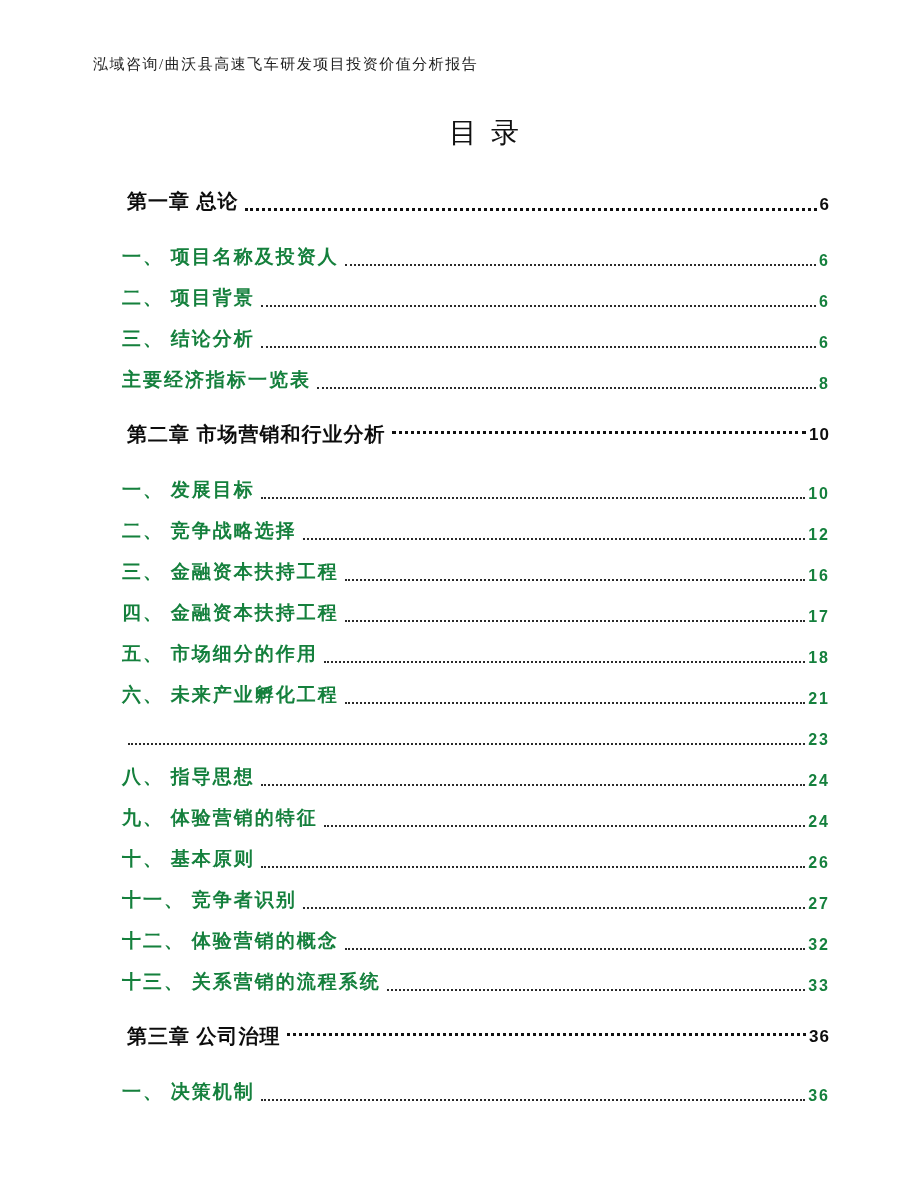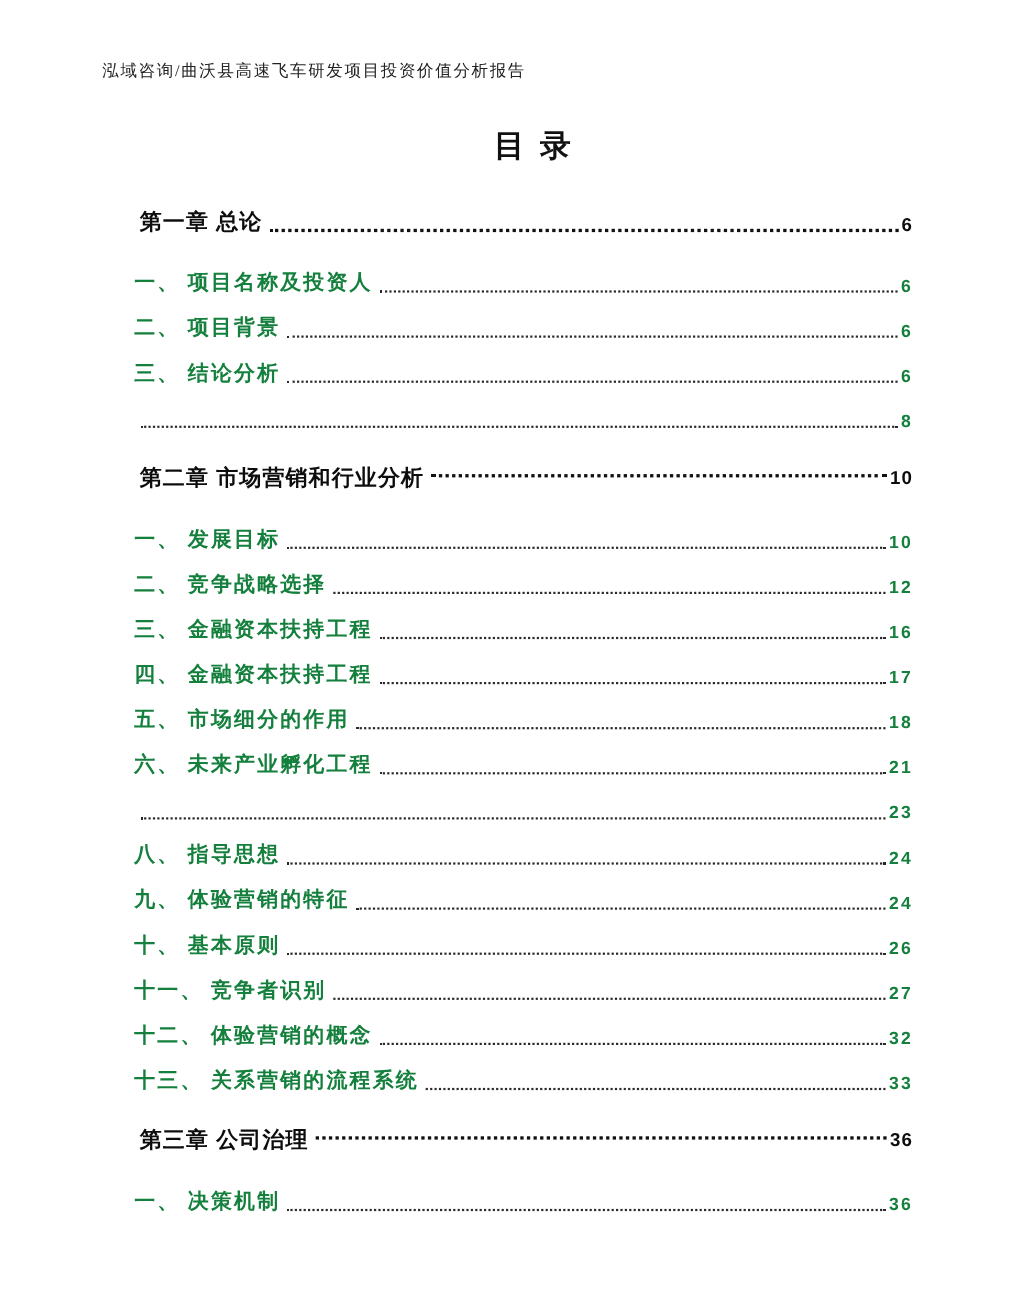--- a/index.html
+++ b/index.html
@@ -26,21 +26,21 @@
     white-space: nowrap;
   }
   .toc-title {
     position: absolute;
     top: 114px;
     left: 0;
     right: 0;
     margin: 0;
     text-align: center;
     font-size: 28px;
-    font-weight: 700;
+    font-weight: 400;
     letter-spacing: 14px;
     text-indent: 14px;
     color: #111111;
     padding-left: 48px;
   }
   .toc {
     position: absolute;
     top: 188px;
     left: 87px;
     width: 743px;
@@ -122,20 +122,21 @@
     <span class="toc-label">二、 项目背景</span>
     <span class="leader"></span>
     <span class="toc-page">6</span>
   </div>
       <div class="toc-row item-row item-rest">
     <span class="toc-label">三、 结论分析</span>
     <span class="leader"></span>
     <span class="toc-page">6</span>
   </div>
       <div class="toc-row item-row item-rest">
+    <span class="toc-label">主要经济指标一览表</span>
     <span class="leader"></span>
     <span class="toc-page">8</span>
   </div>
       <div class="toc-row chapter-row">
     <span class="toc-label">第二章 市场营销和行业分析</span>
     <span class="leader"></span>
     <span class="toc-page">10</span>
   </div>
       <div class="toc-row item-row item-first">
     <span class="toc-label">一、 发展目标</span>

